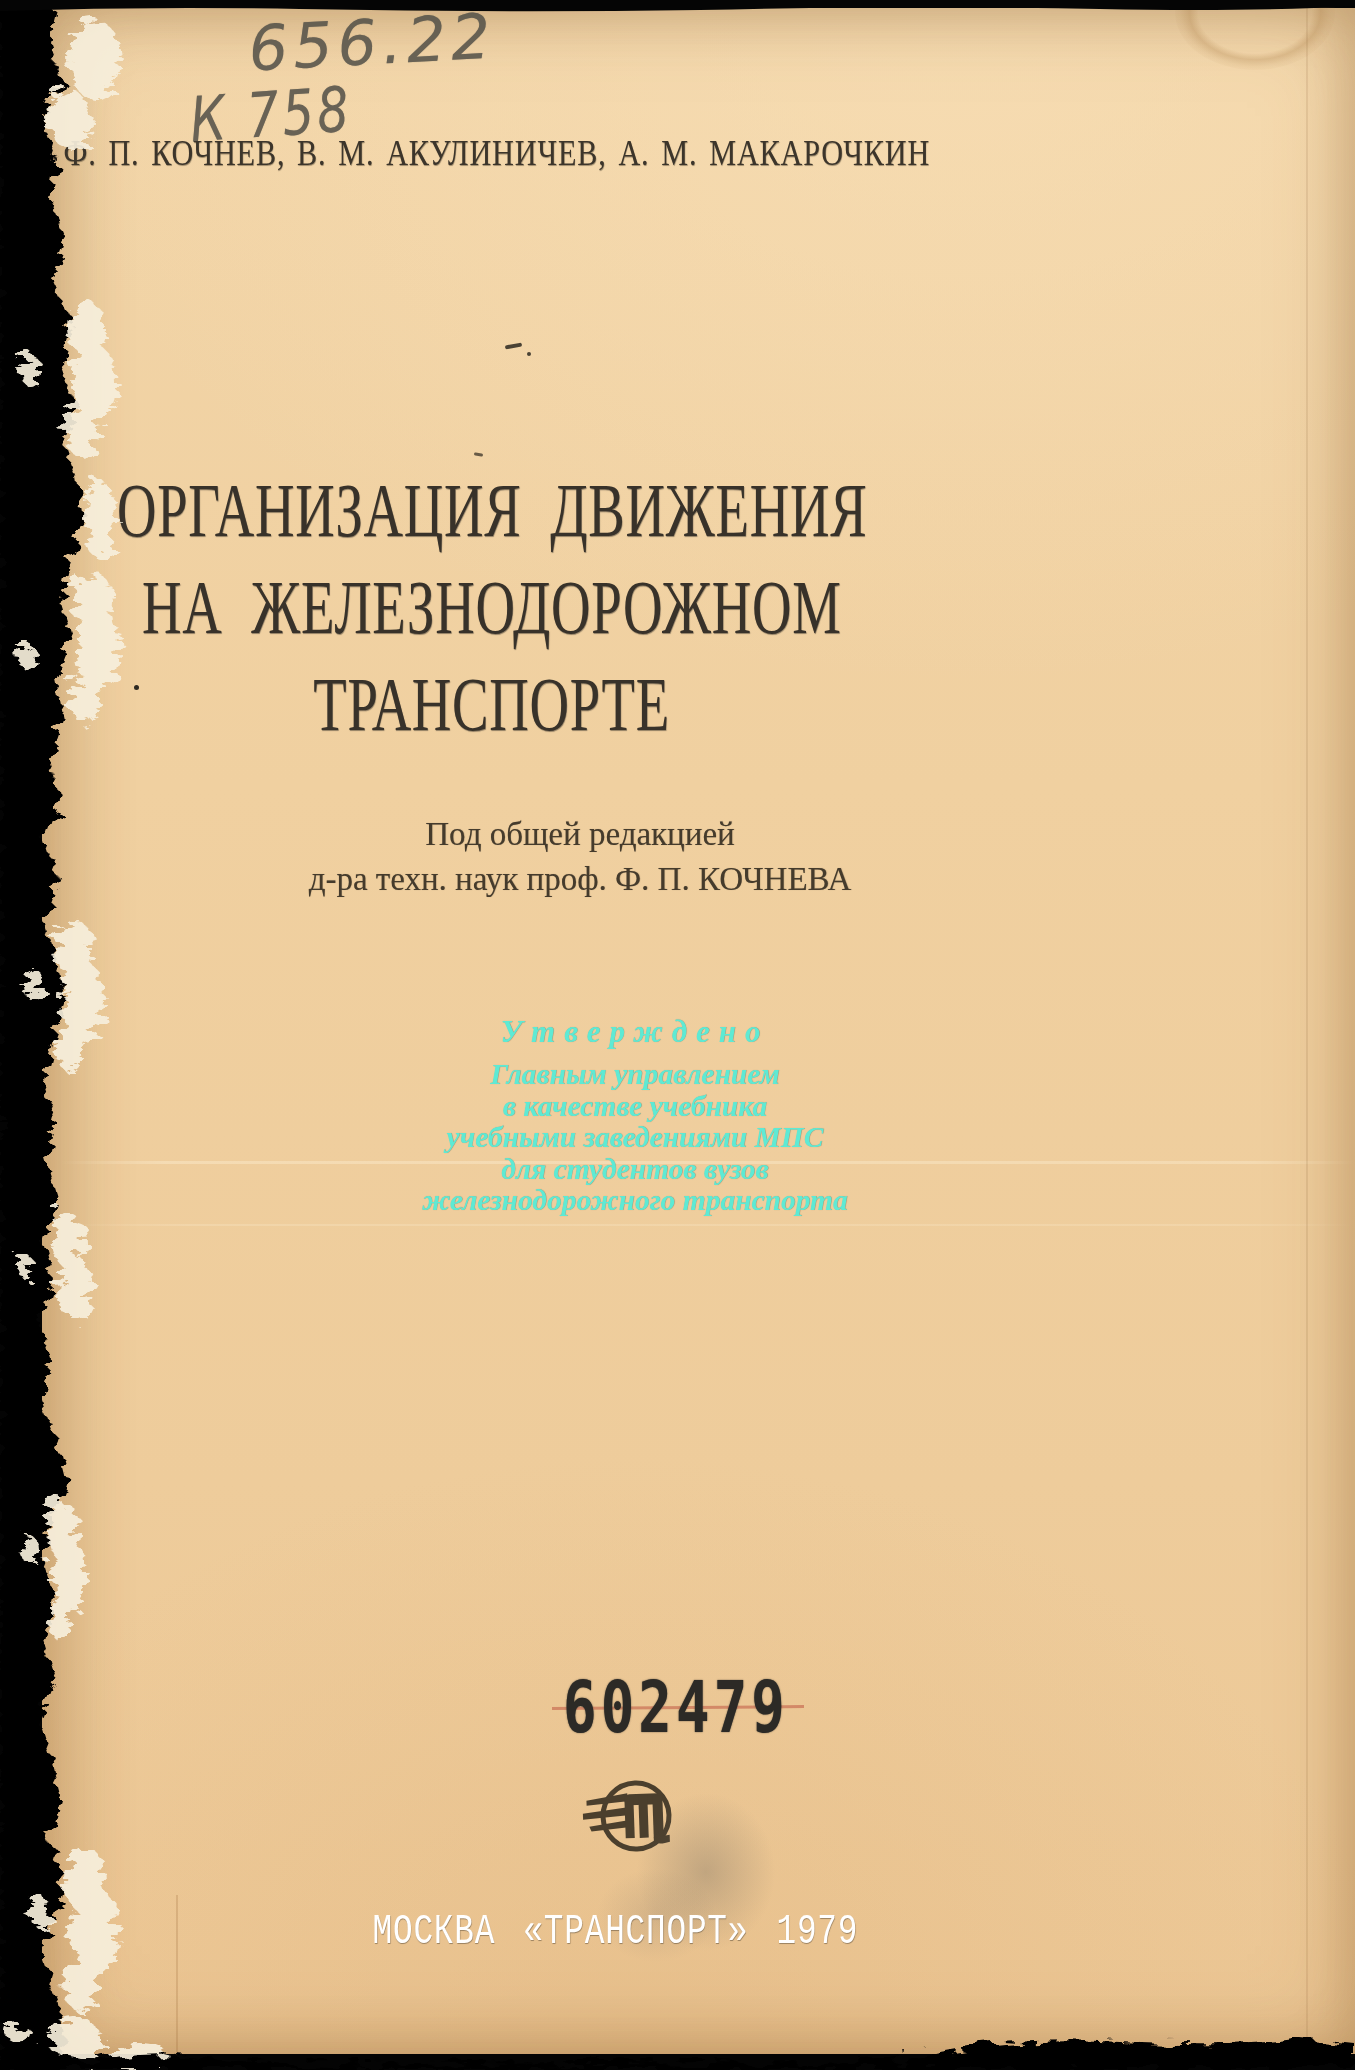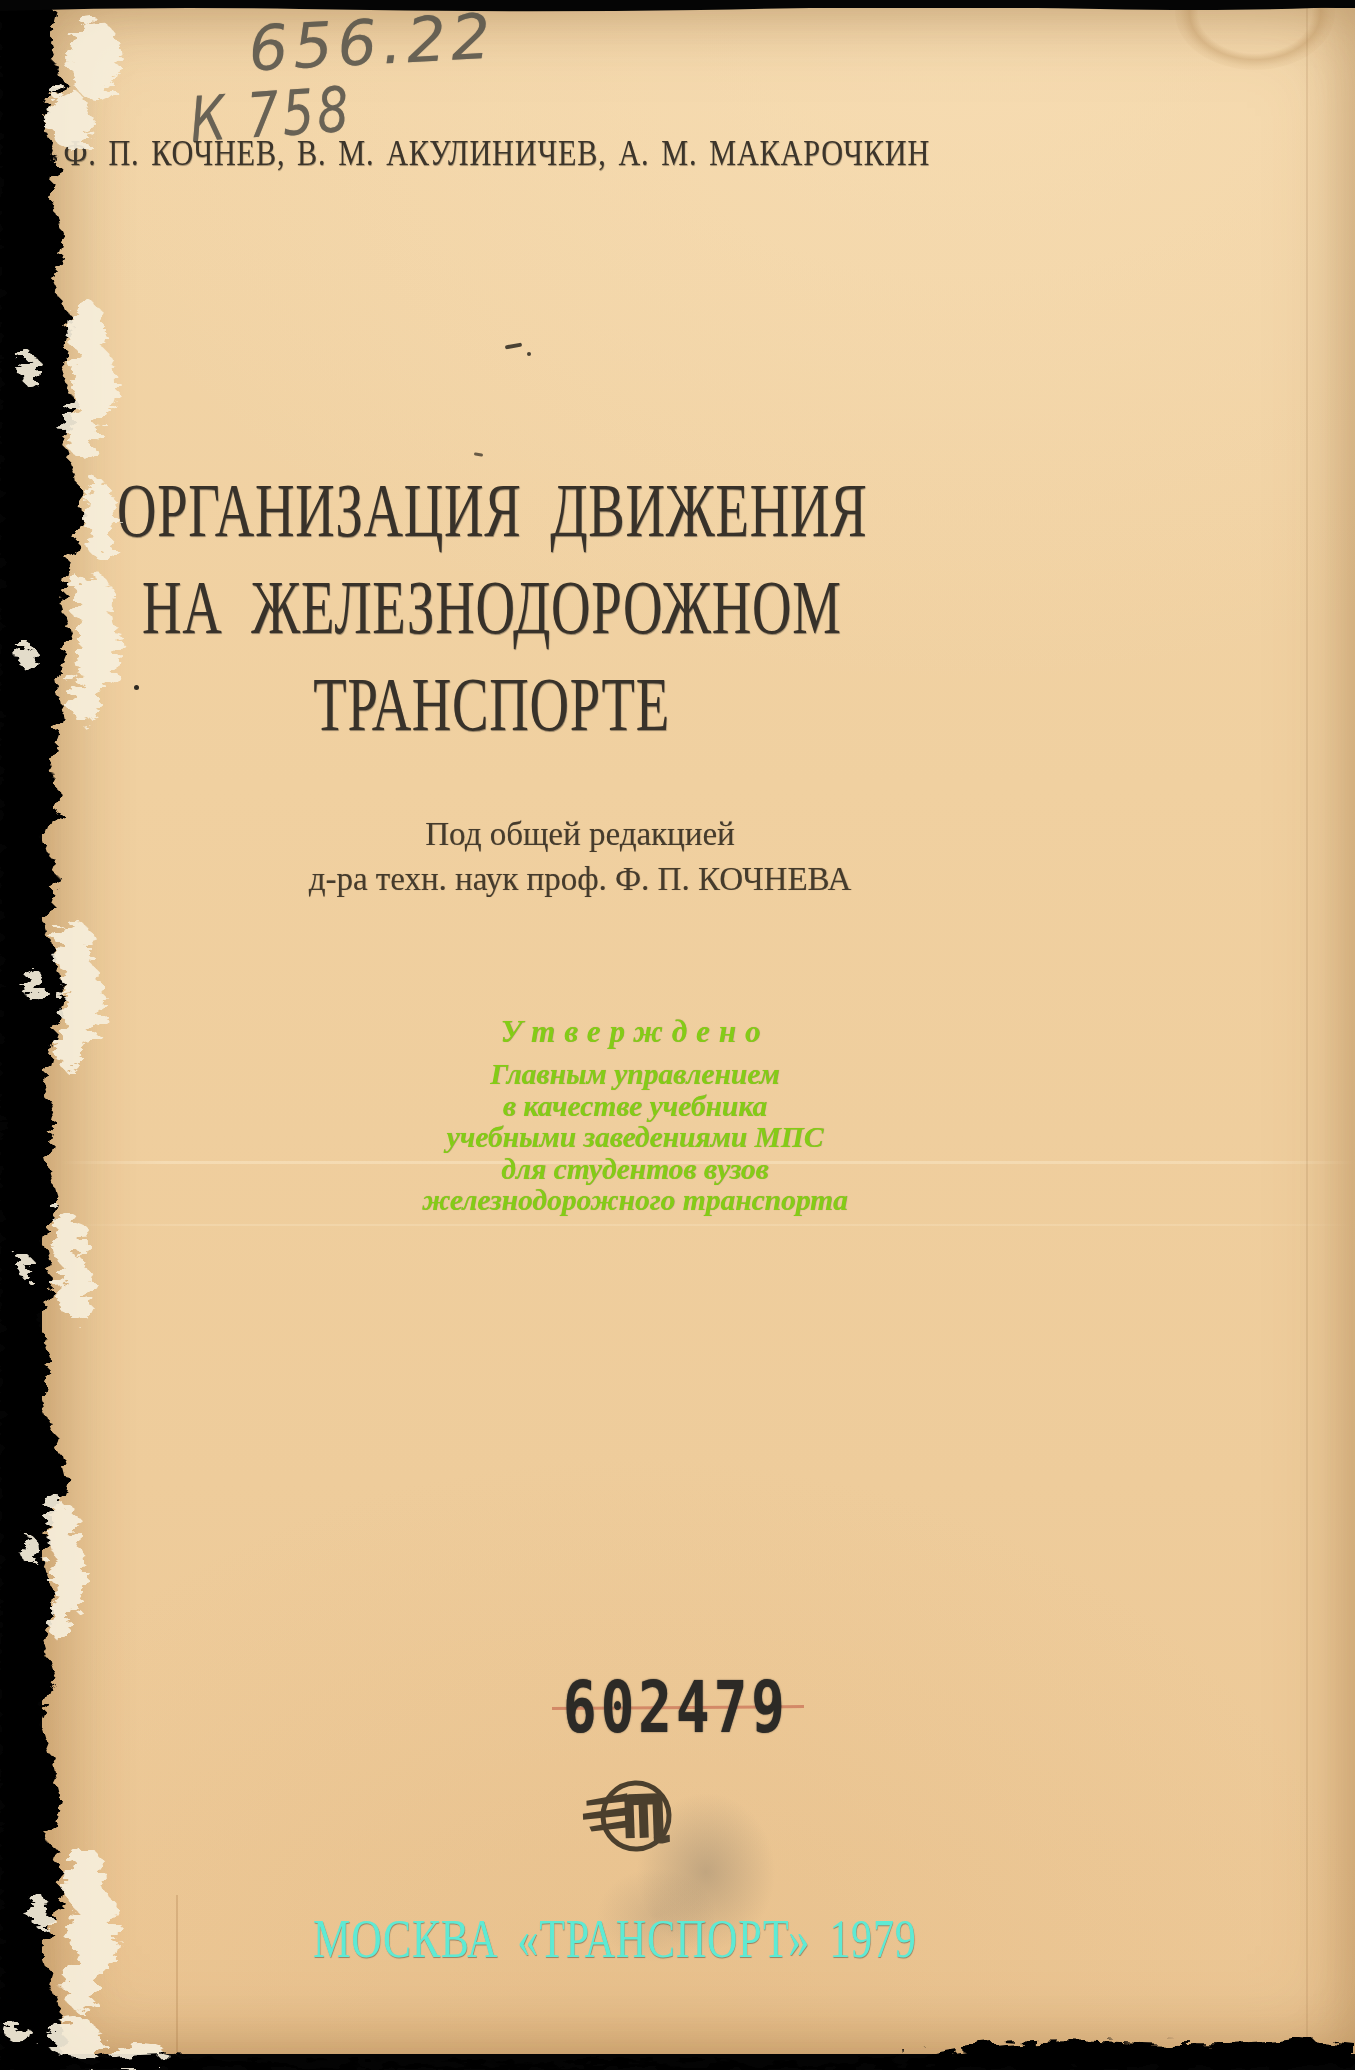--- a/index.html
+++ b/index.html
@@ -27,33 +27,33 @@
            text-shadow:.5px .5px .8px rgba(60,50,35,.45);}
   .authors .sq{transform:scaleX(.84);letter-spacing:1px;word-spacing:4px;}
   
   .title{left:-108px;top:462px;font-size:76px;line-height:97px;color:#38322a;
          text-shadow:.6px .6px 1px rgba(56,50,42,.5);}
   .title .sq{transform:scaleX(.72);letter-spacing:1px;word-spacing:20px;}
   
   .editor{left:-20px;top:812px;font-size:33px;line-height:45px;color:#453b2c;
           text-shadow:.4px .4px .8px rgba(69,59,44,.45);}
   
-  .approval{left:35px;top:1014px;color:#84cc16;font-style:italic;font-weight:bold;
+  .approval{left:35px;top:1014px;color:#5eead4;font-style:italic;font-weight:bold;
             text-shadow:.4px .4px .7px rgba(63,55,43,.4);}
   .approval .head{display:block;font-size:31px;letter-spacing:9px;margin-bottom:9px;}
   .approval .aline{display:block;font-size:29.5px;line-height:31.5px;text-align:center;}
   
   .stamp{position:absolute;left:676px;top:1668px;transform:translateX(-50%) scaleX(.82) scaleY(1.05);
          font-family:"DejaVu Sans Mono",monospace;font-weight:bold;font-size:68px;
          letter-spacing:5px;color:#2c2a26;text-shadow:0 0 1.6px rgba(44,42,38,.85);}
   .stampline{position:absolute;left:552px;top:1706px;width:252px;height:3px;
              background:rgba(188,76,58,.5);transform:rotate(-.4deg);}
   
-  .imprint{left:15px;top:1908px;font-size:54px;color:#5eead4;
-           text-shadow:.5px .5px .8px rgba(61,54,43,.45);}
+  .imprint{left:15px;top:1908px;font-size:42px;color:#ffffff;
+           text-shadow:.5px .5px .8px rgba(61,54,43,.45);font-family:Liberation Mono, monospace;}
   .imprint .sq{transform:scaleX(.78);letter-spacing:1px;word-spacing:10px;}
   
   .logo{position:absolute;left:580px;top:1766px;width:112px;height:100px;transform:rotate(-2deg);opacity:.9;}
   
   .stain-tr{position:absolute;left:1175px;top:-45px;width:160px;height:115px;border-radius:50%;
     background:radial-gradient(ellipse at 50% 50%, rgba(0,0,0,0) 50%, rgba(170,125,70,.30) 58%, rgba(170,125,70,.10) 66%, rgba(0,0,0,0) 74%);}
   .smudge1{position:absolute;left:636px;top:1792px;width:140px;height:160px;border-radius:50%;
     background:radial-gradient(ellipse at 50% 50%, rgba(100,95,88,.30), rgba(100,95,88,0) 70%);}
   .smudge2{position:absolute;left:596px;top:1868px;width:120px;height:95px;border-radius:50%;
     background:radial-gradient(ellipse at 50% 50%, rgba(110,104,96,.18), rgba(110,104,96,0) 70%);}

